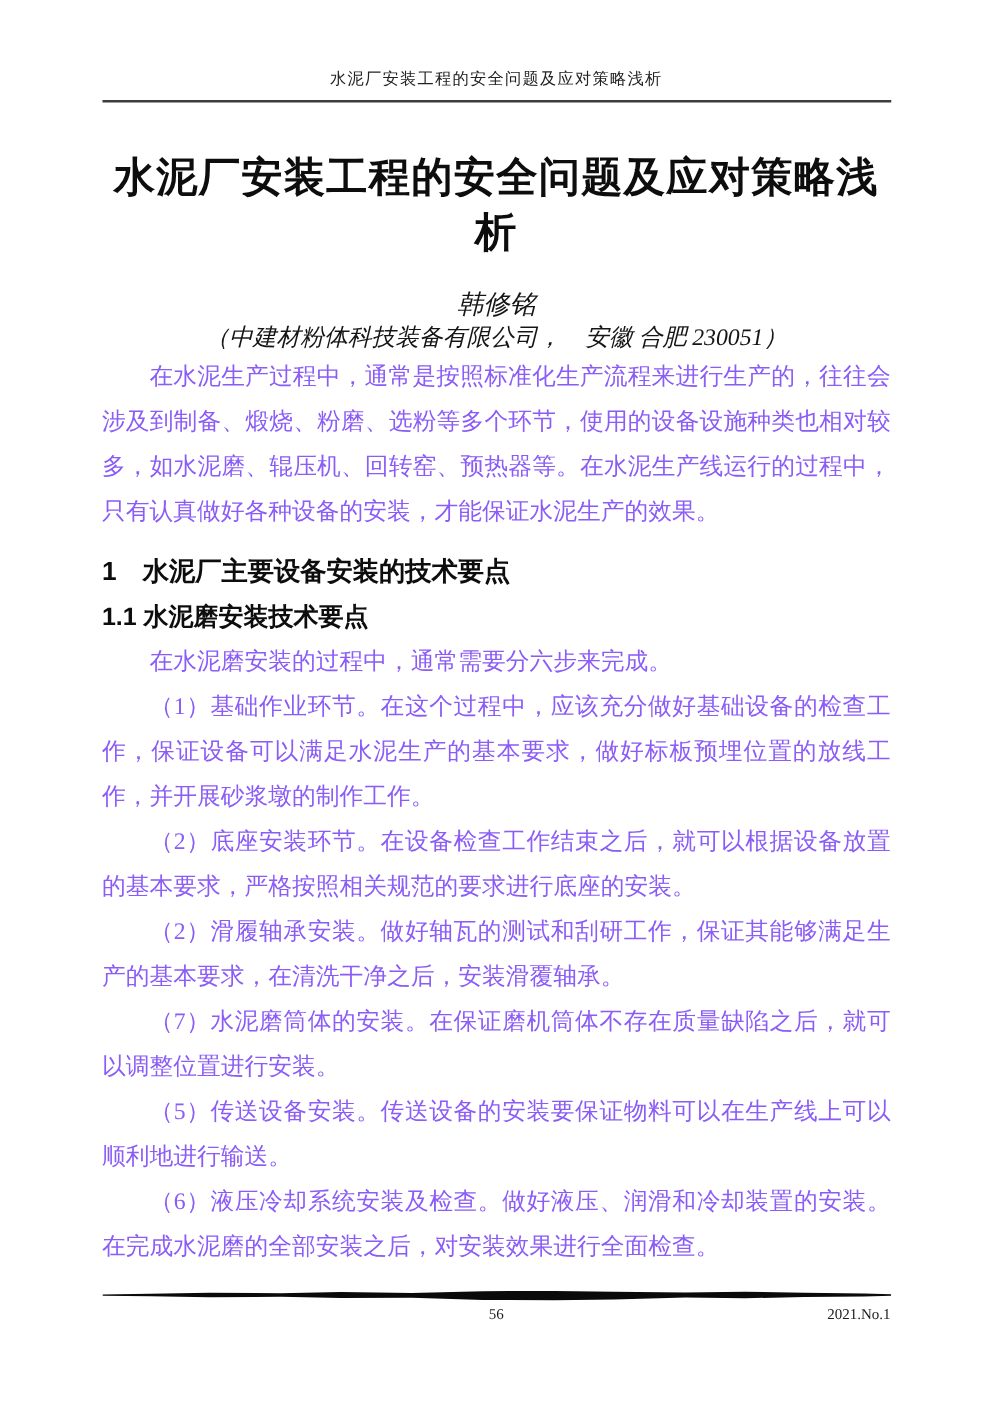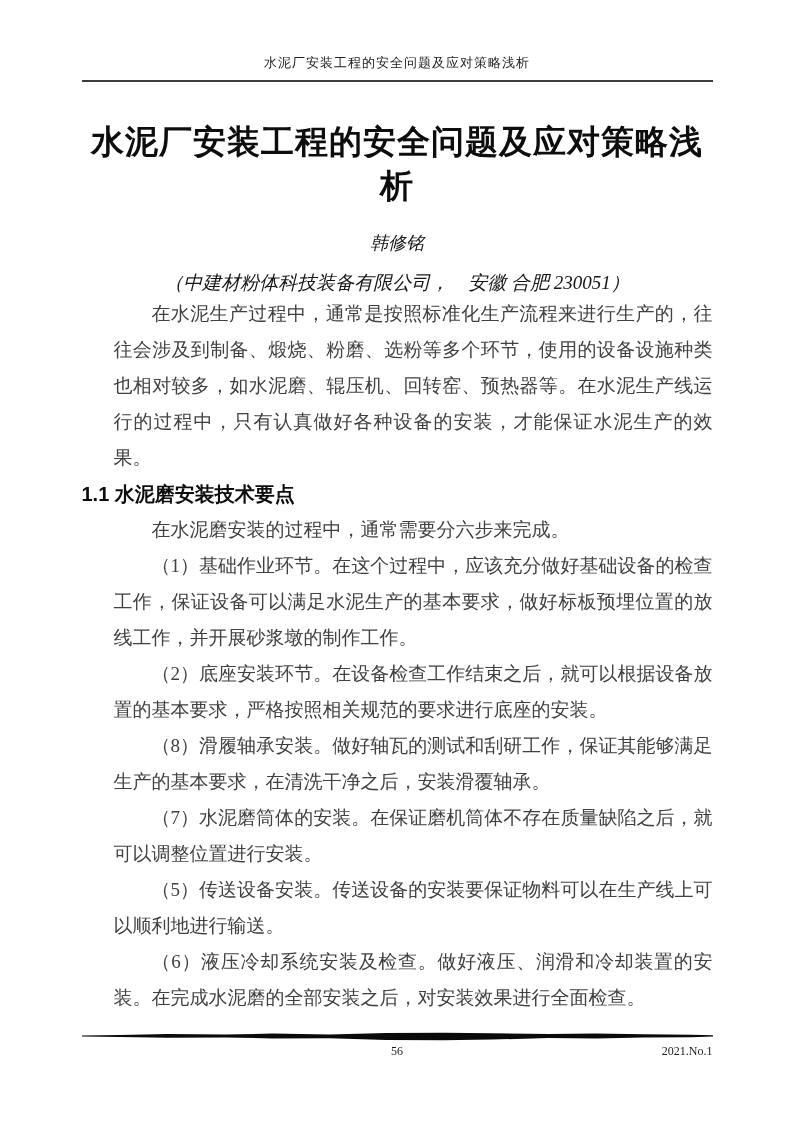--- a/index.html
+++ b/index.html
@@ -38,27 +38,27 @@
     font-family: "Liberation Sans", sans-serif;
     font-weight: 700;
     font-size: 33px;
     line-height: 44px;
     letter-spacing: 1px;
     color: #0d0d0d;
   }
   .author {
     margin-top: 24px;
     text-align: center;
-    font-size: 18px;
+    font-size: 21px;
     line-height: 22px;
     font-style: italic;
     color: #151515;
   }
   .affiliation {
-    margin-top: 16px;
+    margin-top: 4px;
     text-align: center;
     font-size: 19px;
     line-height: 26px;
     font-style: italic;
     color: #151515;
   }
 
   
   .sec {
     margin-top: 12px;
@@ -73,23 +73,22 @@
     font-weight: 700;
     font-size: 20px;
     line-height: 36px;
     color: #0d0d0d;
   }
   p.body {
     font-size: 19px;
     line-height: 36px;
     text-align: justify;
     text-indent: 2em;
-    color: #404040;
+    color: #8b5cf6;
     font-family: "Liberation Serif", serif;
-    margin-left: 32px;
   }
 
   
   .footer {
     position: absolute;
     left: 65px;
     right: 64px;
     top: 1032px;
   }
   .footer-bar { display: block; width: 100%; height: 9px; }
@@ -120,28 +119,29 @@
 
   <h1 class="title">水泥厂安装工程的安全问题及应对策略浅析</h1>
 
   <div class="author">韩修铭</div>
 
   <div class="affiliation">（中建材粉体科技装备有限公司，　安徽 合肥 230051）</div>
 
 
   <p class="body">在水泥生产过程中，通常是按照标准化生产流程来进行生产的，往往会涉及到制备、煅烧、粉磨、选粉等多个环节，使用的设备设施种类也相对较多，如水泥磨、辊压机、回转窑、预热器等。在水泥生产线运行的过程中，只有认真做好各种设备的安装，才能保证水泥生产的效果。</p>
 
+  <h2 class="sec">1　水泥厂主要设备安装的技术要点</h2>
 
   <h3 class="subsec">1.1 水泥磨安装技术要点</h3>
 
   <p class="body">在水泥磨安装的过程中，通常需要分六步来完成。</p>
 
   <p class="body">（1）基础作业环节。在这个过程中，应该充分做好基础设备的检查工作，保证设备可以满足水泥生产的基本要求，做好标板预埋位置的放线工作，并开展砂浆墩的制作工作。</p>
   <p class="body">（2）底座安装环节。在设备检查工作结束之后，就可以根据设备放置的基本要求，严格按照相关规范的要求进行底座的安装。</p>
-  <p class="body">（8）滑履轴承安装。做好轴瓦的测试和刮研工作，保证其能够满足生产的基本要求，在清洗干净之后，安装滑覆轴承。</p>
+  <p class="body">（2）滑履轴承安装。做好轴瓦的测试和刮研工作，保证其能够满足生产的基本要求，在清洗干净之后，安装滑覆轴承。</p>
   <p class="body">（7）水泥磨筒体的安装。在保证磨机筒体不存在质量缺陷之后，就可以调整位置进行安装。</p>
   <p class="body">（5）传送设备安装。传送设备的安装要保证物料可以在生产线上可以顺利地进行输送。</p>
   <p class="body">（6）液压冷却系统安装及检查。做好液压、润滑和冷却装置的安装。在完成水泥磨的全部安装之后，对安装效果进行全面检查。</p>
 
   <div class="footer">
     <svg class="footer-bar" viewBox="0 0 663 9" preserveAspectRatio="none" xmlns="http://www.w3.org/2000/svg">
       <polygon fill="#0a0a0a" points="
         0,3.6 40,3.0 90,2.1 150,2.6 200,1.6 260,2.4 320,0.9 380,0.7 430,1.3 490,2.0 540,1.4 590,2.2 640,2.8 663,3.3
         663,4.6 640,5.2 590,5.6 540,6.6 490,6.0 430,7.6 380,8.2 320,7.9 260,6.2 200,6.4 150,5.4 90,5.8 40,5.0 0,4.6"></polygon>
     </svg>

